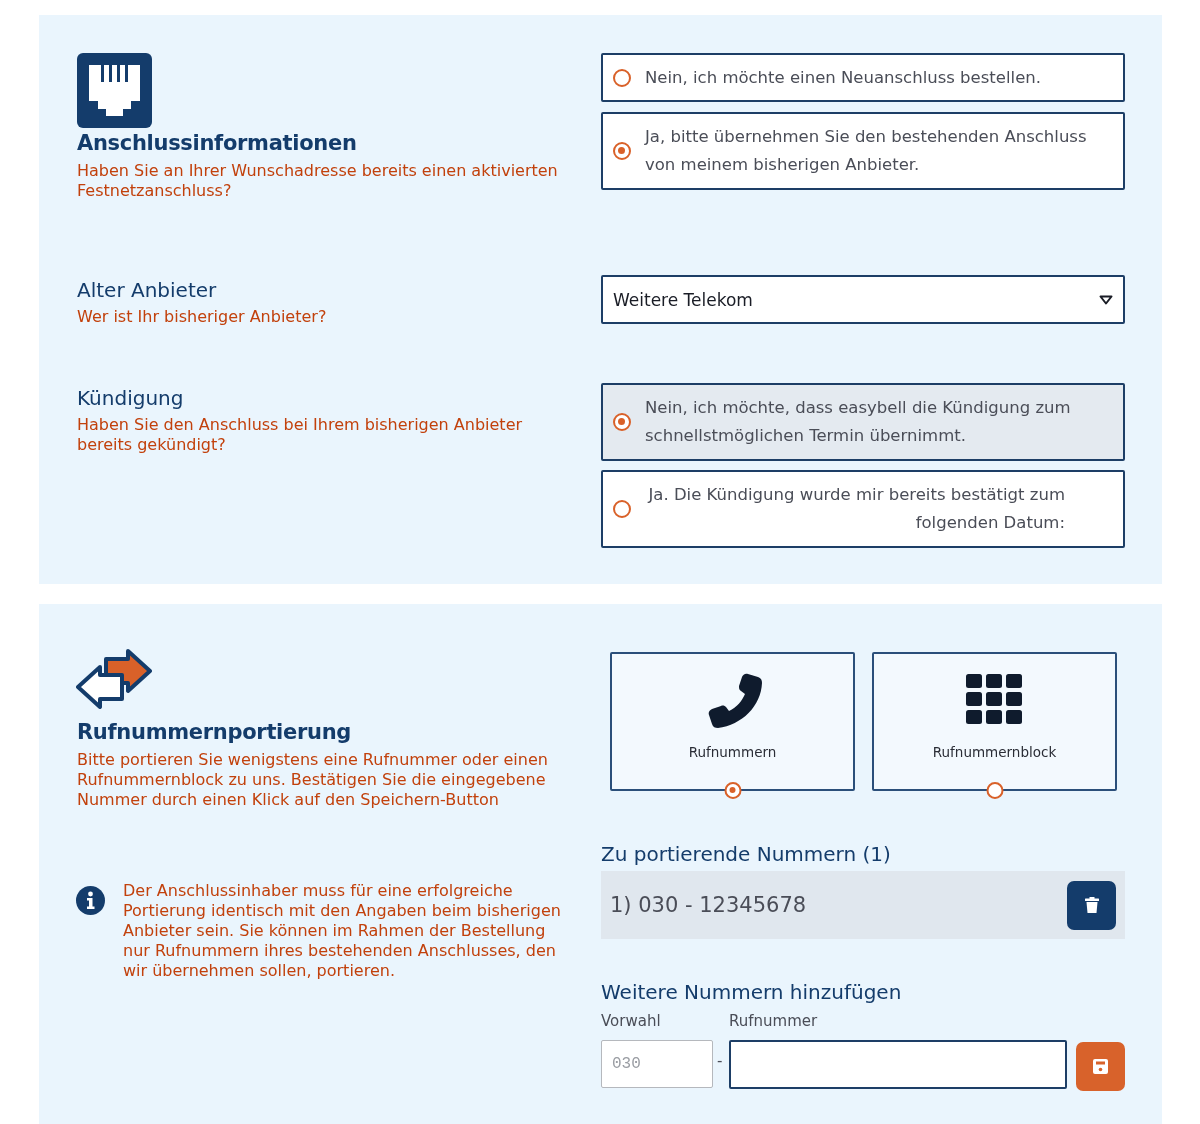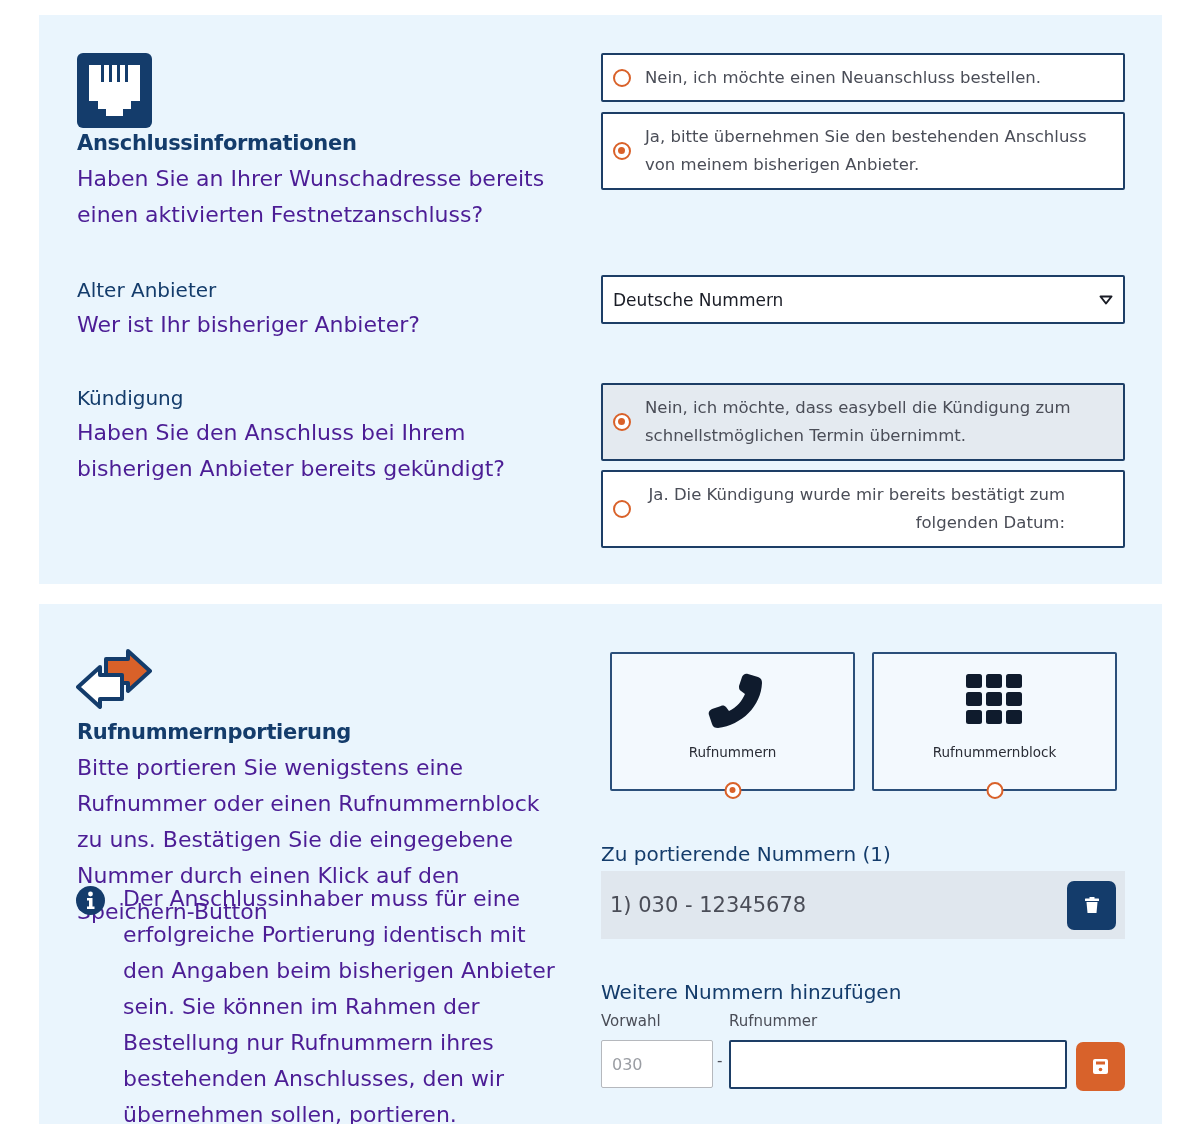--- a/index.html
+++ b/index.html
@@ -4,38 +4,38 @@
 <style>
   * { box-sizing: border-box; margin: 0; padding: 0; }
   html, body { width: 1200px; height: 1124px; background: #ffffff; overflow: hidden; }
   body { font-family: "DejaVu Sans", sans-serif; color: #4a4d57; position: relative; }
   .panel { position: absolute; left: 39px; width: 1123px; background: #eaf5fd; }
   #panel1 { top: 15px; height: 569px; }
   #panel2 { top: 604px; height: 520px; }
   .abs { position: absolute; }
   .title-bold { font-size: 21px; font-weight: bold; color: #143c6b; letter-spacing: -0.3px; }
   .title-reg { font-size: 20px; color: #143c6b; }
-  .desc { font-size: 22px; line-height: 36px; color: #4c1d95; }
+  .desc { font-size: 16px; line-height: 20px; color: #c2410c; }
   .opt { position: absolute; left: 562px; width: 524px; background: #fff; border: 2px solid #1d3e66; border-radius: 2px; display: flex; align-items: center; cursor: pointer; }
   .opt.selected-grey { background: #e4eaf0; }
   .radio { width: 18px; height: 18px; border-radius: 50%; border: 2.5px solid #d96129; background: #fff; flex: 0 0 18px; margin-left: 10px; margin-right: 14px; position: relative; }
   .radio.checked::after { content: ""; position: absolute; left: 3px; top: 3px; width: 7px; height: 7px; border-radius: 50%; background: #d96129; }
   .opt-text { font-size: 16.5px; line-height: 28px; color: #4a4d57; }
   .select { position: absolute; left: 562px; top: 260px; width: 524px; height: 49px; background: #fff; border: 2px solid #1d3e66; border-radius: 2px; display: flex; align-items: center; justify-content: space-between; padding: 0 10px; cursor: pointer; }
   .select-val { font-size: 17px; color: #1a1d26; }
   .tile { position: absolute; top: 48px; width: 245px; height: 139px; background: #f3f9fe; border: 2px solid #2b4f7a; border-radius: 2px; cursor: pointer; }
   .tile-label { position: absolute; left: 0; right: 0; top: 90px; text-align: center; font-size: 13.5px; color: #2a2d36; }
   .tile-icon { position: absolute; left: 50%; transform: translateX(-50%); top: 18px; }
   .tile-radio { position: absolute; left: 50%; bottom: -10px; transform: translateX(-50%); width: 17px; height: 17px; border-radius: 50%; border: 2.5px solid #d96129; background: #fff; }
   .tile-radio.checked::after { content: ""; position: absolute; left: 3px; top: 3px; width: 6px; height: 6px; border-radius: 50%; background: #d96129; }
   .num-row { position: absolute; left: 562px; top: 267px; width: 524px; height: 68px; background: #e0e7ee; display: flex; align-items: center; justify-content: space-between; padding: 0 0 0 9px; }
   .num-text { font-size: 21px; color: #4a4d57; }
   .btn-del { width: 49px; height: 49px; border-radius: 7px; background: #143c6b; margin-right: 9px; display: flex; align-items: center; justify-content: center; cursor: pointer; }
   .small-label { font-size: 15px; color: #4a4d57; }
-  .input-vorwahl { position: absolute; left: 562px; top: 436px; width: 112px; height: 48px; background: #fff; border: 1.5px solid #b5b8bd; border-radius: 2px; padding-left: 10px; font-size: 16px; color: #9a9da3; display: flex; align-items: center; }
+  .input-vorwahl { position: absolute; left: 562px; top: 436px; width: 112px; height: 48px; background: #fff; border: 1.5px solid #b5b8bd; border-radius: 2px; padding-left: 10px; font-size: 16px; color: #9a9da3; display: flex; align-items: center; font-family: Liberation Mono, monospace; }
   .input-ruf { position: absolute; left: 690px; top: 436px; width: 338px; height: 49px; background: #fff; border: 2px solid #1d3e66; border-radius: 2px; }
   .btn-save { position: absolute; left: 1037px; top: 438px; width: 49px; height: 49px; border-radius: 7px; background: #d8622b; display: flex; align-items: center; justify-content: center; cursor: pointer; }
 </style>
 </head>
 <body>
 
 <div id="panel1" class="panel">
   <div class="abs" style="left:38px;top:38px;">
     <svg width="75" height="75" viewBox="0 0 75 75">
       <rect x="0" y="0" width="75" height="75" rx="6" fill="#143c6b"></rect>
@@ -54,21 +54,21 @@
     <span class="opt-text">Nein, ich möchte einen Neuanschluss bestellen.</span>
   </div>
   <div class="opt" style="top:97px;height:78px;">
     <span class="radio checked"></span>
     <span class="opt-text" style="width:470px;">Ja, bitte übernehmen Sie den bestehenden Anschluss von meinem bisherigen Anbieter.</span>
   </div>
 
   <div class="abs title-reg" style="left:38px;top:263px;">Alter Anbieter</div>
   <div class="abs desc" style="left:38px;top:292px;">Wer ist Ihr bisheriger Anbieter?</div>
   <div class="select">
-    <span class="select-val">Deutsche Nummern</span>
+    <span class="select-val">Weitere Telekom</span>
     <span>
       <svg width="14" height="10" viewBox="0 0 14 10">
           <path d="M1.5 1.5 H12.5 L7 8.5 Z" fill="none" stroke="#1a1d26" stroke-width="2" stroke-linejoin="round"></path>
         </svg>
     </span>
   </div>
 
   <div class="abs title-reg" style="left:38px;top:371px;">Kündigung</div>
   <div class="abs desc" style="left:38px;top:400px;width:500px;">Haben Sie den Anschluss bei Ihrem bisherigen Anbieter bereits gekündigt?</div>
 

